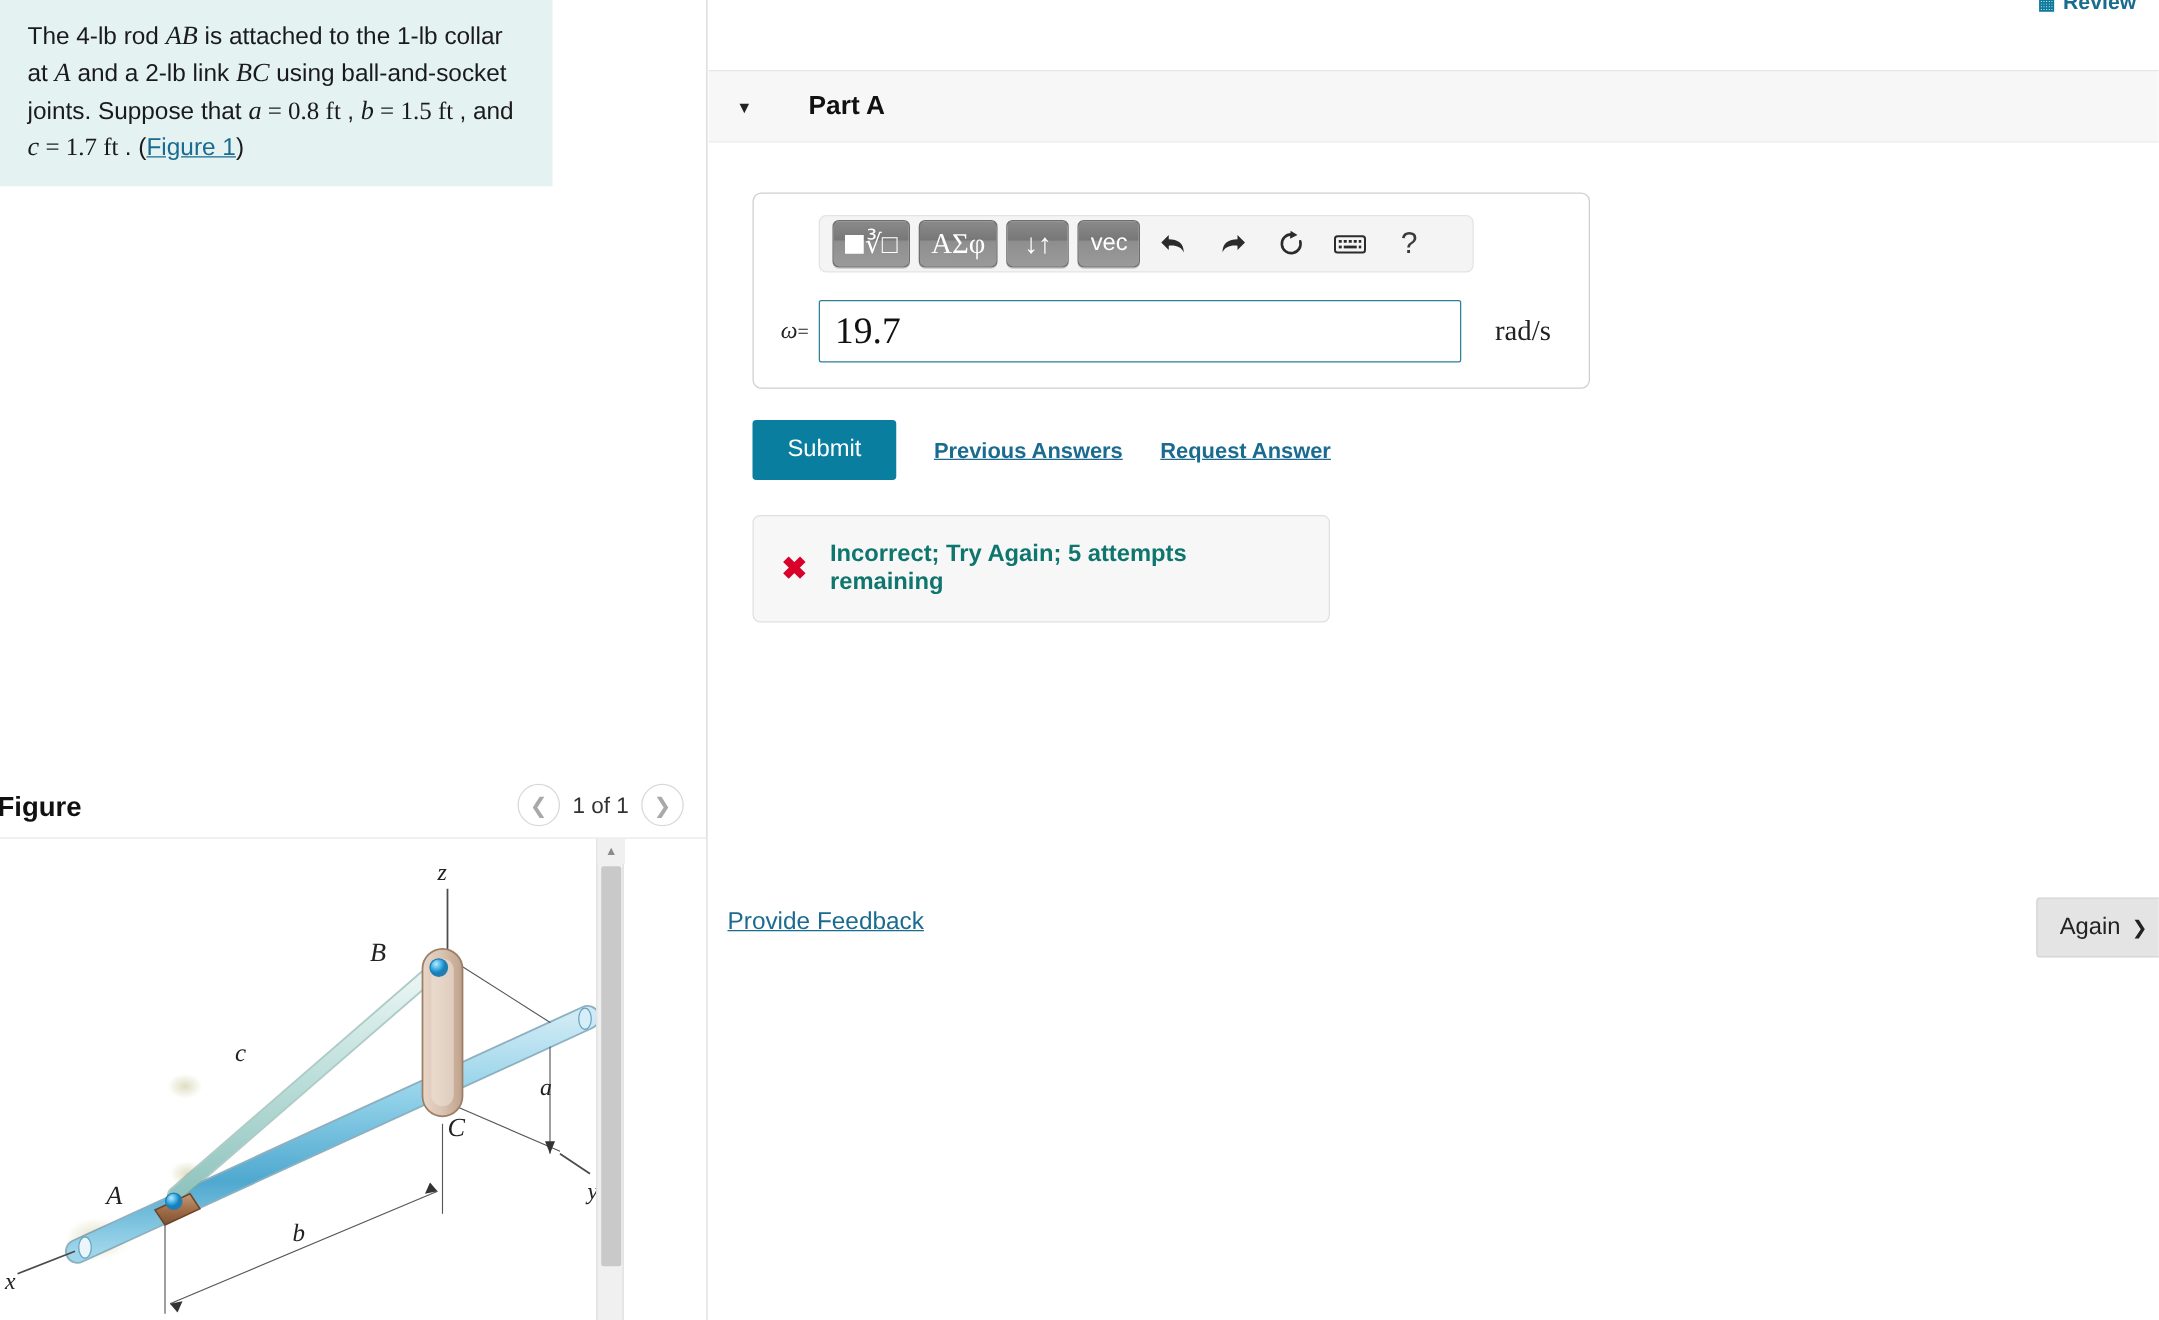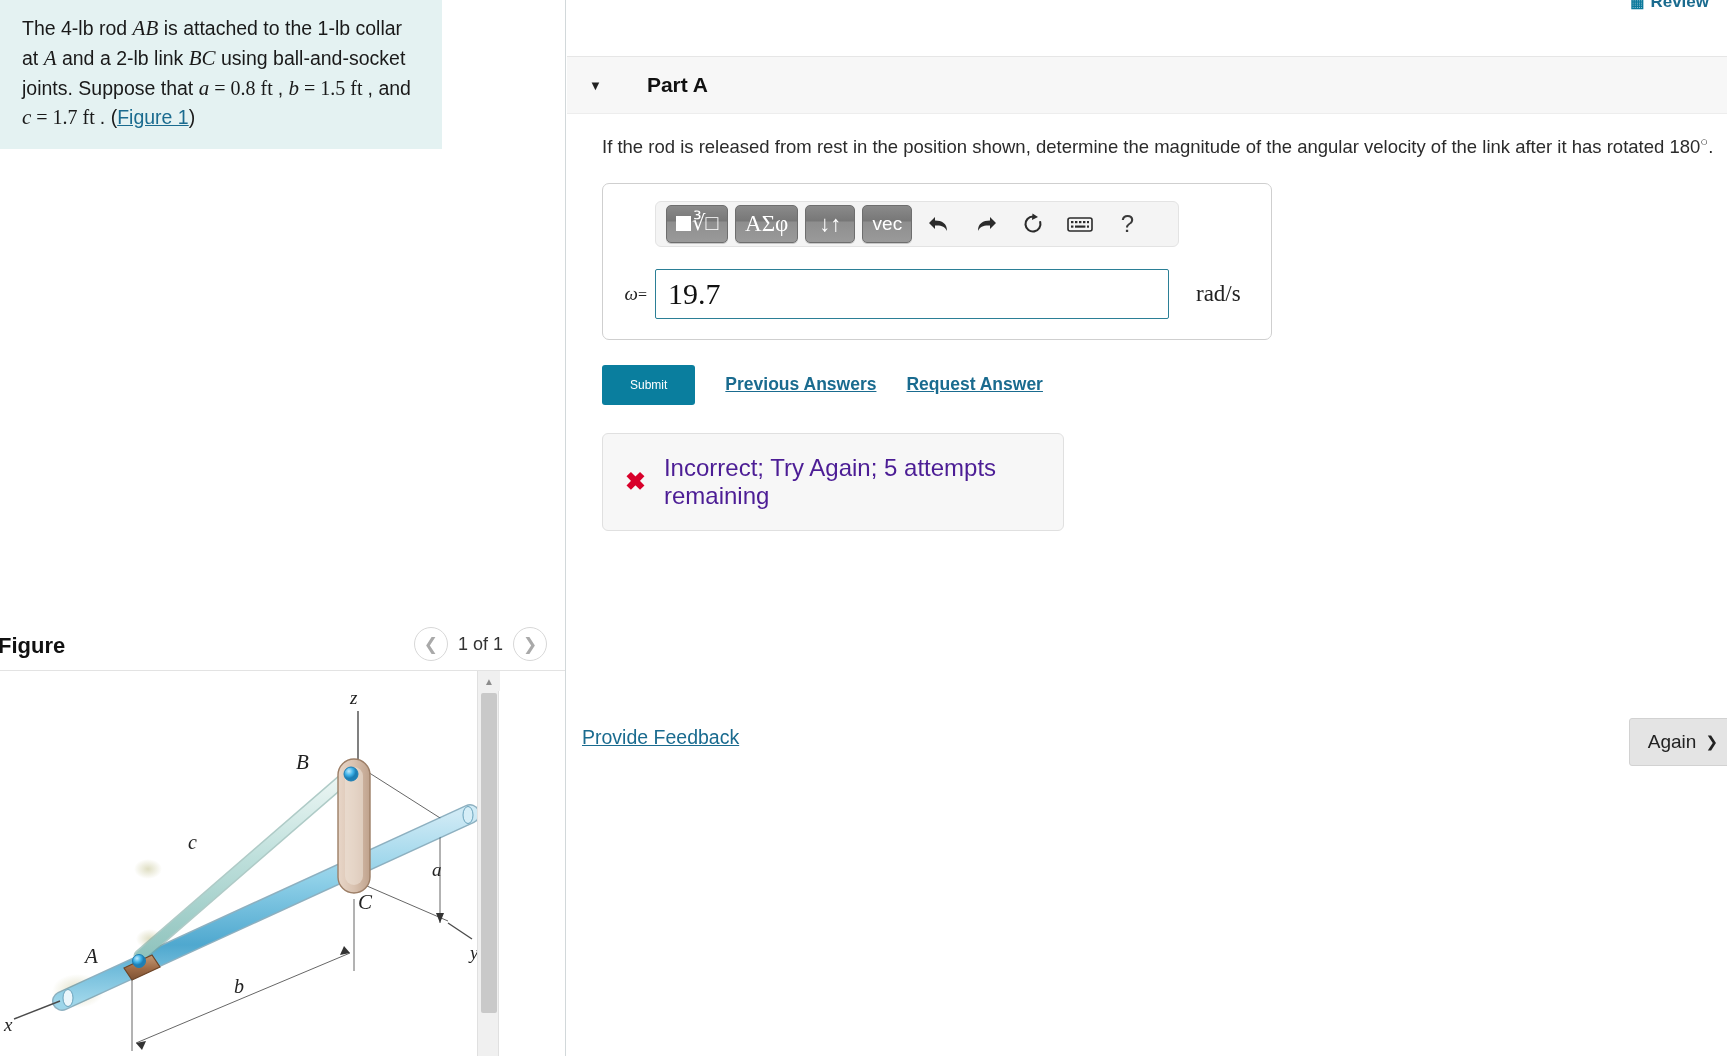--- a/index.html
+++ b/index.html
@@ -137,34 +137,34 @@
     background: #fff; font-family: "Liberation Serif", serif; font-size: 30px;
     padding: 0 12px; color: #111; outline: none;
   }
   .units {
     margin-left: 27px; font-family: "Liberation Serif", serif; font-size: 23px; color: #222;
   }
 
   .submit-row { display: flex; align-items: center; margin-top: 25px; }
   .submit-btn {
     background: #0a7e9e; color: #fff; border: none; border-radius: 3px;
-    font-size: 12px; padding: 13px 28px; cursor: pointer;
+    font-size: 19px; padding: 13px 28px; cursor: pointer;
     font-family: "Liberation Sans", sans-serif;
   }
   .link-btn {
     margin-left: 30px; color: #1a6b8f; font-size: 17.5px; font-weight: bold;
     text-decoration: underline; cursor: pointer;
   }
 
   .feedback {
     margin-top: 28px; width: 462px; border: 1px solid #e0e0e0; border-radius: 6px;
     background: #f7f7f7; padding: 20px 22px; display: flex; align-items: center; gap: 18px;
   }
   .x-icon { color: #d8002a; font-size: 25px; font-weight: bold; line-height: 1; }
-  .fb-text { font-size: 24px; font-weight: normal; color: #4c1d95; }
+  .fb-text { font-size: 19px; font-weight: bold; color: #0f766e; }
 
   .provide-feedback {
     position: absolute; left: -20px; top: 594px;
     color: #1a6b8f; font-size: 19.5px; text-decoration: underline; cursor: pointer;
   }
   .next-btn {
     position: absolute; right: -10px; top: 586px;
     background: #e4e4e4; border: 1px solid #d2d2d2; border-radius: 3px;
     padding: 12px 18px; font-size: 19px; color: #222; cursor: pointer;
     display: flex; align-items: center; gap: 9px;
@@ -301,23 +301,20 @@
       <span class="review-icon">▦</span>
       <span>Review</span>
     </div>
 
     <div class="part-header">
       <span class="caret">▼</span>
       <span class="part-title">Part A</span>
     </div>
 
     <div class="q-body">
-      <div class="q-text">
-        <span>If the rod is released from rest in the position shown, determine the magnitude of the angular velocity of the link after it has rotated 180</span><sup class="deg">○</sup><span>.</span>
-      </div>
 
       <div class="answer-box">
         <div class="mtoolbar">
           <div class="mbtn wide">
             <span class="sq"></span>
               <span class="rootwrap">∛□</span>
           </div>
           <div class="mbtn wide">
             <span class="mbtn-greek">ΑΣφ</span>
           </div>

